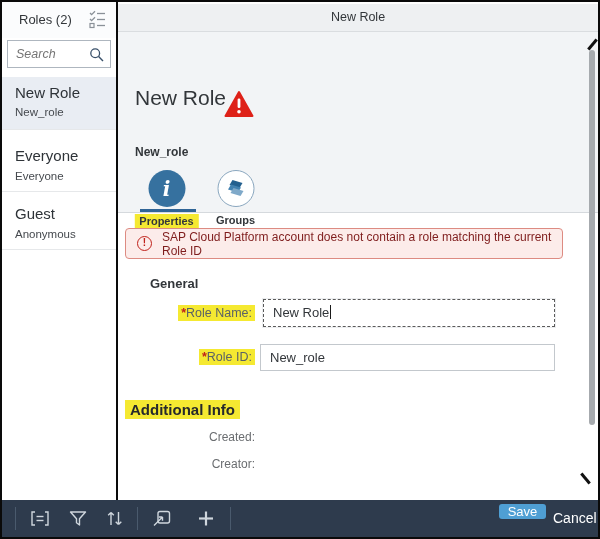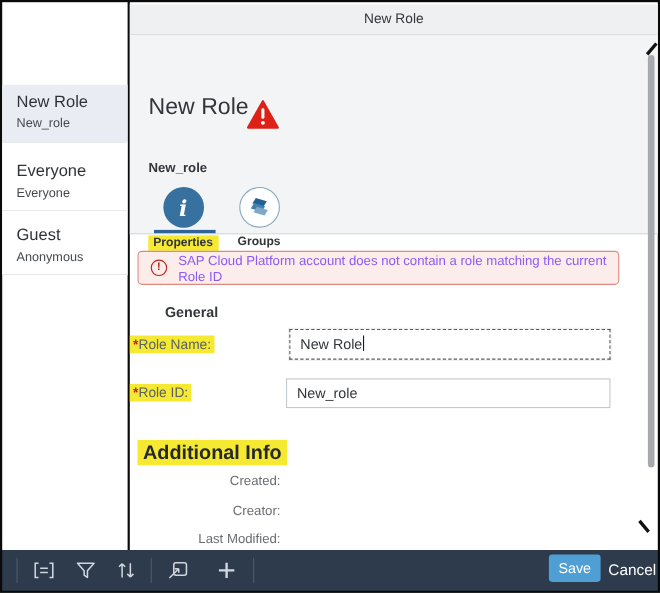--- a/index.html
+++ b/index.html
@@ -38,54 +38,76 @@
   .circ-info { background:#36719f !important; color:#fff; font-family:"DejaVu Serif", serif; font-style:italic; font-weight:bold; font-size:20px; }
   .circ-cat { border:1px solid #c46a62; }
   .circ-grp { border:1px solid #8aa7bf; }
   .grid9 { display:grid; grid-template-columns:repeat(3,4px); grid-template-rows:repeat(3,4px); gap:1.5px; }
   .grid9 i { background:#c9251d; }
   .tab-underline { position:absolute; left:22px; bottom:0; width:56px; height:3px; background:#2f6496; }
 
   
   .strip { position:absolute; left:7px; top:226px; width:438px; height:31px; background:#fcecea; border:1px solid #dd8b82; border-radius:4px; display:flex; align-items:center; }
   .strip .exc { flex:0 0 auto; width:15px; height:15px; margin-left:11px; border:1.4px solid #c0211a; border-radius:50%; color:#c0211a; font-size:10px; font-weight:bold; line-height:12px; text-align:center; }
-  .strip .msg { margin-left:10px; font-size:12px; color:#8b5cf6; }
+  .strip .msg { margin-left:10px; font-size:12px; color:#7f1d1d; }
   .h-general { position:absolute; left:32px; top:274px; font-size:13px; font-weight:bold; color:#32363a; }
-  .lblbox { position:absolute; left:0; width:137px; font-size:12.5px; }
+  .lblbox { position:absolute; left:0; width:137px; text-align:right; font-size:12.5px; }
   .ylbl { display:inline-block; background:#f5e931; color:#5b6166; padding:1px 3px; }
   .ylbl .req { color:#c0211a; font-weight:bold; }
   .lb-name { top:303px; } .lb-id { top:347px; }
   .fld { position:absolute; background:#fff; font-size:13px; color:#32363a; }
   .fld-name { left:145px; top:297px; width:292px; height:28px; border:1px dashed #5a5a5a; box-shadow:0 0 0 1px #eceef0; line-height:26px; padding-left:9px; }
   .caret { display:inline-block; width:1px; height:14px; background:#1a1a1a; vertical-align:-2px; margin-left:1px; }
   .fld-id { left:142px; top:342px; width:295px; height:27px; border:1px solid #c3c8cd; font-family:"Liberation Sans",sans-serif; padding-left:9px; font-size:13px; color:#32363a; outline:none; }
-  .h-add { position:absolute; left:7px; top:398px; background:#f5e931; font-size:18px; font-weight:bold; color:#26292c; padding:1px 5px; }
+  .h-add { position:absolute; left:7px; top:398px; background:#f5e931; font-size:15px; font-weight:bold; color:#26292c; padding:1px 5px; }
   .ro { position:absolute; left:0; width:137px; text-align:right; font-size:12px; color:#6a6d70;padding-left:36px; }
   .ro1 { top:428px; } .ro2 { top:455px; } .ro3 { top:481px; }
   .scrollbar { position:absolute; left:471px; top:48px; width:6px; height:375px; background:#a6aaae; border-radius:3px; }
   .cursor-mark { position:absolute; width:3px; height:13px; background:#111; }
   .cm-top { left:473px; top:36px; transform:rotate(40deg); }
   .cm-bot { left:466px; top:470px; transform:rotate(-40deg); }
 
   
   .toolbar { position:absolute; left:2px; top:500px; width:596px; height:37px; background:#2e3b4d; }
   .tb-sep { position:absolute; top:7px; width:1px; height:23px; background:#4a5a6d; }
   .sep1 { left:13px; } .sep2 { left:135px; } .sep3 { left:228px; }
   .tb-ic { position:absolute; top:9px; width:20px; height:19px; cursor:pointer; }
   .ic1 { left:28px; } .ic2 { left:66px; } .ic3 { left:103px; } .ic4 { left:150px; } .ic5 { left:194px; }
-  .btn-save { position:absolute; left:497px; top:4px; width:47px; height:25px; background:#4f9fd4; border:none; border-radius:3px; color:#fff; font-size:13px; font-family:"Liberation Sans",sans-serif; cursor:pointer; }
+  .btn-save { position:absolute; left:497px; top:4px; width:47px; height:15px; background:#4f9fd4; border:none; border-radius:3px; color:#fff; font-size:13px; font-family:"Liberation Sans",sans-serif; cursor:pointer; }
   .btn-cancel { position:absolute; left:551px; top:4px; height:29px; line-height:29px; color:#fff; font-size:14px; cursor:pointer; background:none; border:none; font-family:Liberation Sans, sans-serif; }
 </style>
 </head>
 <body>
 
 <div class="frame">
 
   <div class="sidebar">
-
+    <div class="sb-head">
+      <span class="sb-title">Roles (2)</span>
+      <span class="sb-multi">
+        <svg width="18" height="20" viewBox="0 0 18 20">
+          <path d="M1 3 l1.6 1.6 L6 1.2" fill="none" stroke="#8a9198" stroke-width="1.3"></path>
+          <line x1="8" y1="3.5" x2="16" y2="3.5" stroke="#8a9198" stroke-width="1.3"></line>
+          <path d="M1 9 l1.6 1.6 L6 7.2" fill="none" stroke="#8a9198" stroke-width="1.3"></path>
+          <line x1="8" y1="9.5" x2="16" y2="9.5" stroke="#8a9198" stroke-width="1.3"></line>
+          <rect x="1" y="13.5" width="4" height="4" fill="none" stroke="#8a9198" stroke-width="1.2"></rect>
+          <line x1="8" y1="15.5" x2="16" y2="15.5" stroke="#8a9198" stroke-width="1.3"></line>
+        </svg>
+      </span>
+    </div>
+
+    <div class="sb-search">
+      <input type="text" placeholder="Search" style="">
+      <span class="mag">
+        <svg width="16" height="16" viewBox="0 0 16 16">
+          <circle cx="6.2" cy="6.2" r="4.4" fill="none" stroke="#39506a" stroke-width="1.3"></circle>
+          <line x1="9.6" y1="9.6" x2="14" y2="14" stroke="#39506a" stroke-width="1.4"></line>
+        </svg>
+      </span>
+    </div>
 
     <div class="sb-item it1 sel">
       <span class="t">New Role</span>
       <span class="s">New_role</span>
     </div>
     <div class="sb-item it2">
       <span class="t">Everyone</span>
       <span class="s">Everyone</span>
     </div>
     <div class="sb-item it3">
@@ -144,21 +166,20 @@
 
     <div class="lblbox lb-id">
       <span class="ylbl"><span class="req">*</span><span>Role ID:</span></span>
     </div>
     <input class="fld fld-id" type="text" value="New_role" style="">
 
     <div class="h-add">Additional Info</div>
 
     <div class="ro ro1">Created:</div>
     <div class="ro ro2">Creator:</div>
-    <div class="ro ro3">Last Modified:</div>
 
     <div class="scrollbar"></div>
     <div class="cursor-mark cm-top"></div>
     <div class="cursor-mark cm-bot"></div>
   </div>
 
   <div class="toolbar">
     <span class="tb-sep sep1"></span>
 
     <span class="tb-ic ic1">

